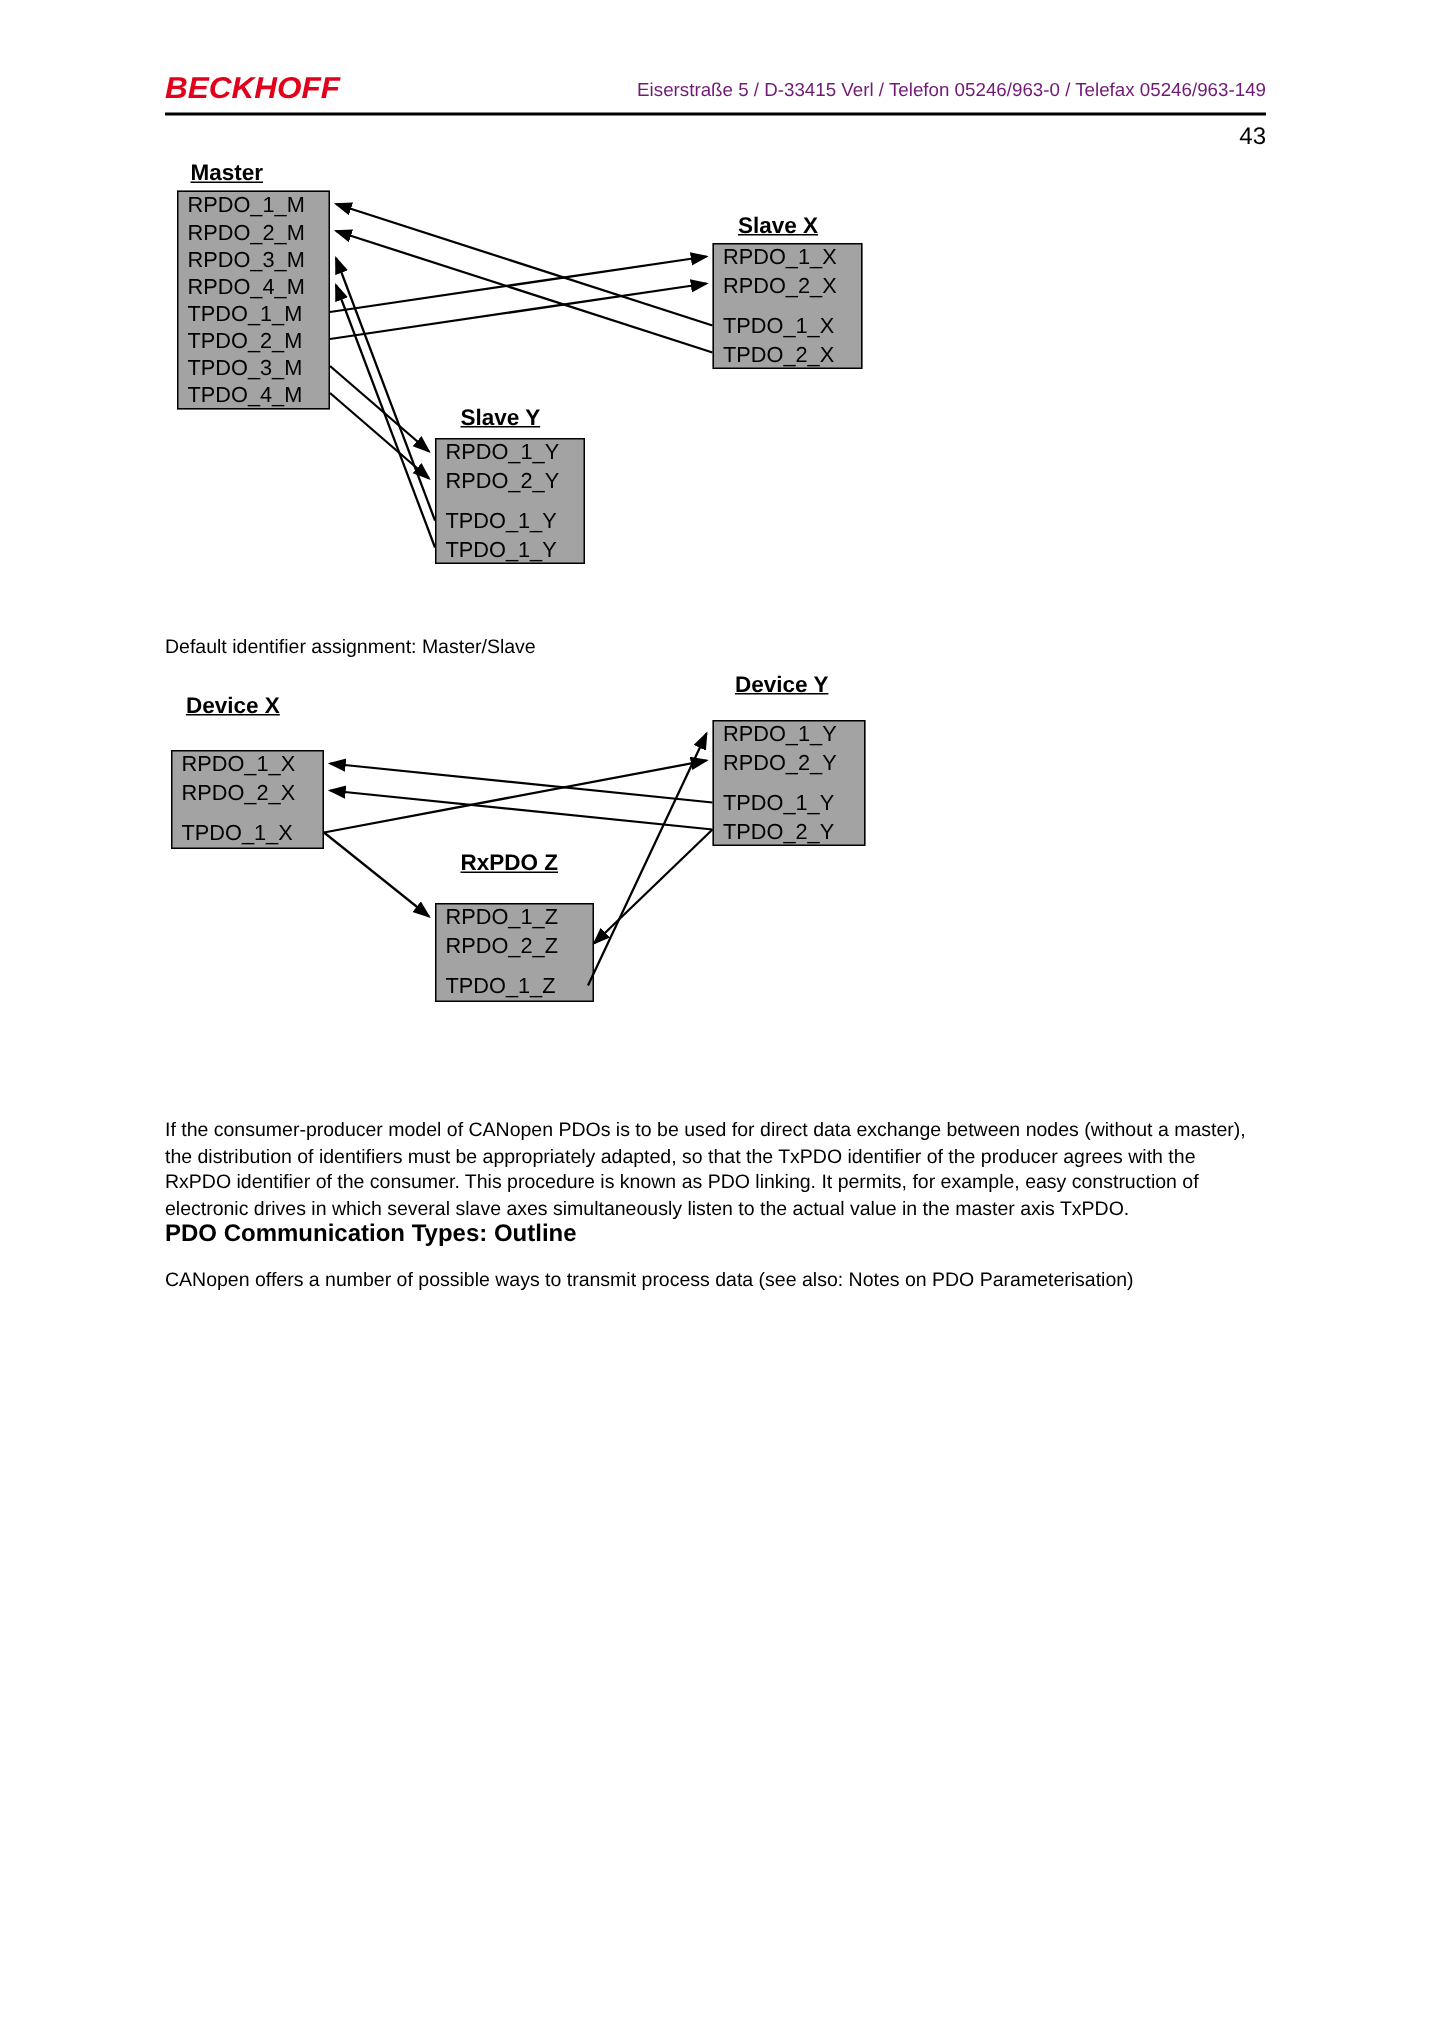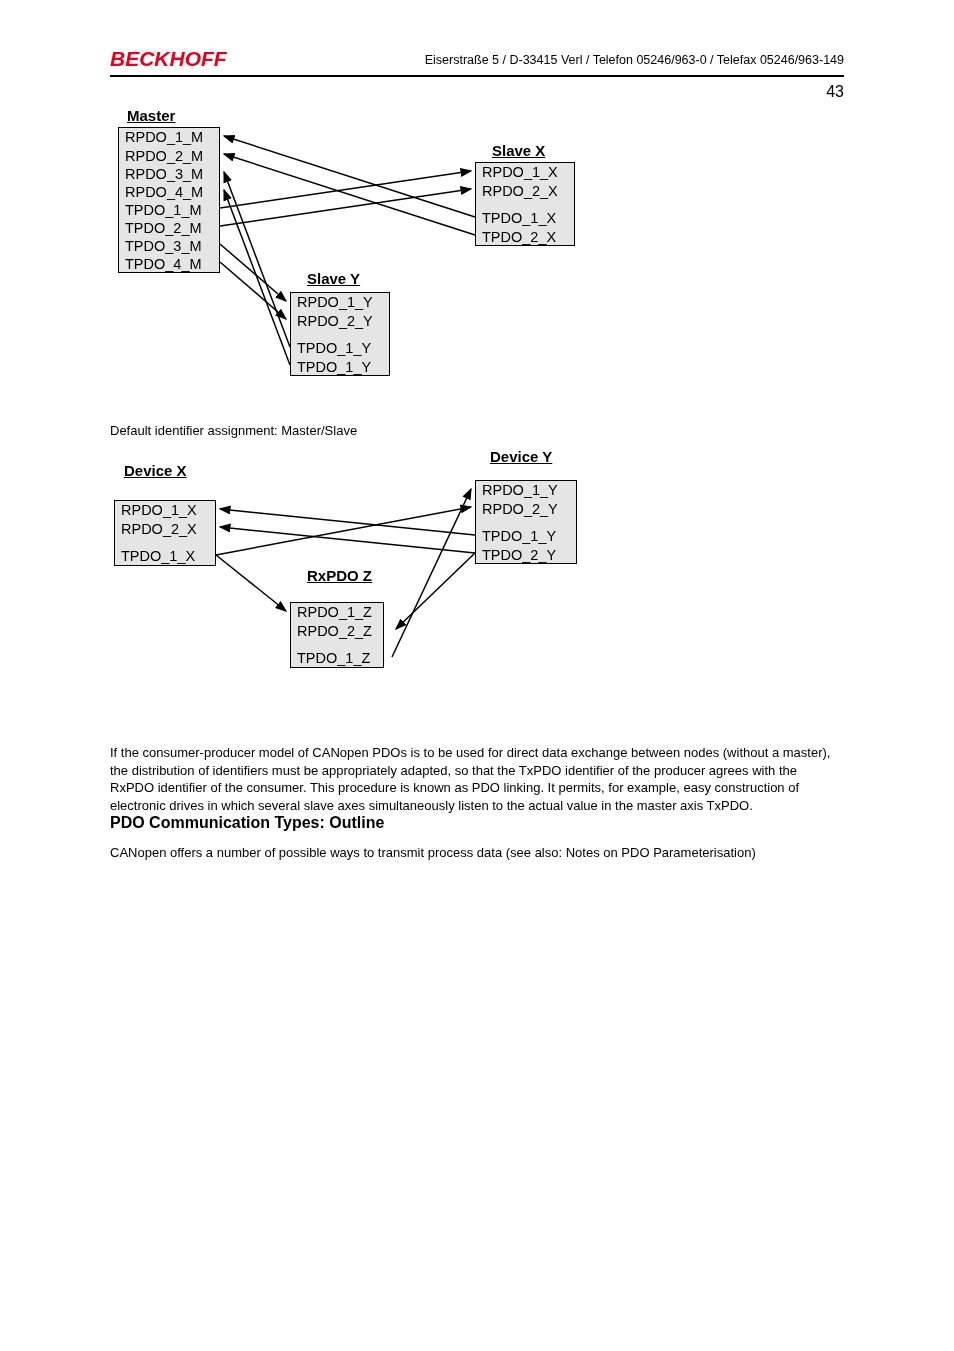--- a/index.html
+++ b/index.html
@@ -27,21 +27,21 @@
     font-weight: 900;
     font-style: italic;
     color: #e2001a;
     font-size: 20px;
     letter-spacing: 0px;
     transform: scaleX(1.05);
     transform-origin: left;
   }
   .header-info {
     font-size: 12.5px;
-    color: #000000;
+    color: #701a75;
   }
   .hr {
     margin: 0 50px;
     border: none;
     border-top: 2px solid #000;
   }
   .pagenum {
     text-align: right;
     font-size: 16px;
     padding: 6px 50px 0 0;
@@ -64,21 +64,21 @@
     text-align: left;
   }
   .h2 {
     font-size: 16px;
     font-weight: bold;
   }
   
   .dbox {
     position: absolute;
     border: 1.5px solid #000;
-    background: #e5e5e5;
+    background: #a3a3a3;
     font-family: Arial, sans-serif;
   }
   .dtitle {
     position: absolute;
     font-family: Arial, sans-serif;
     font-weight: bold;
     font-size: 15px;
     text-decoration: underline;
     white-space: nowrap;
   }
@@ -186,21 +186,21 @@
       <div class="dtitle" style="left:380px; top:-4px;">Device Y</div>
       <div class="dbox" style="left:365px; top:28px; width:102px;">
         <div class="row">RPDO_1_Y</div>
         <div class="row">RPDO_2_Y</div>
         <div class="sep"></div>
         <div class="row">TPDO_1_Y</div>
         <div class="row">TPDO_2_Y</div>
       </div>
 
       <div class="dtitle" style="left:197px; top:115px;">RxPDO Z</div>
-      <div class="dbox" style="left:180px; top:150px; width:94px;">
+      <div class="dbox" style="left:180px; top:150px; width:106px;">
         <div class="row">RPDO_1_Z</div>
         <div class="row">RPDO_2_Z</div>
         <div class="sep"></div>
         <div class="row">TPDO_1_Z</div>
       </div>
 
       <svg class="overlay" width="480" height="290">
         <defs>
           <marker id="arr2" markerWidth="8" markerHeight="8" refX="7" refY="3" orient="auto">
             <path d="M0,0 L8,3 L0,6 Z" fill="#000"></path>

